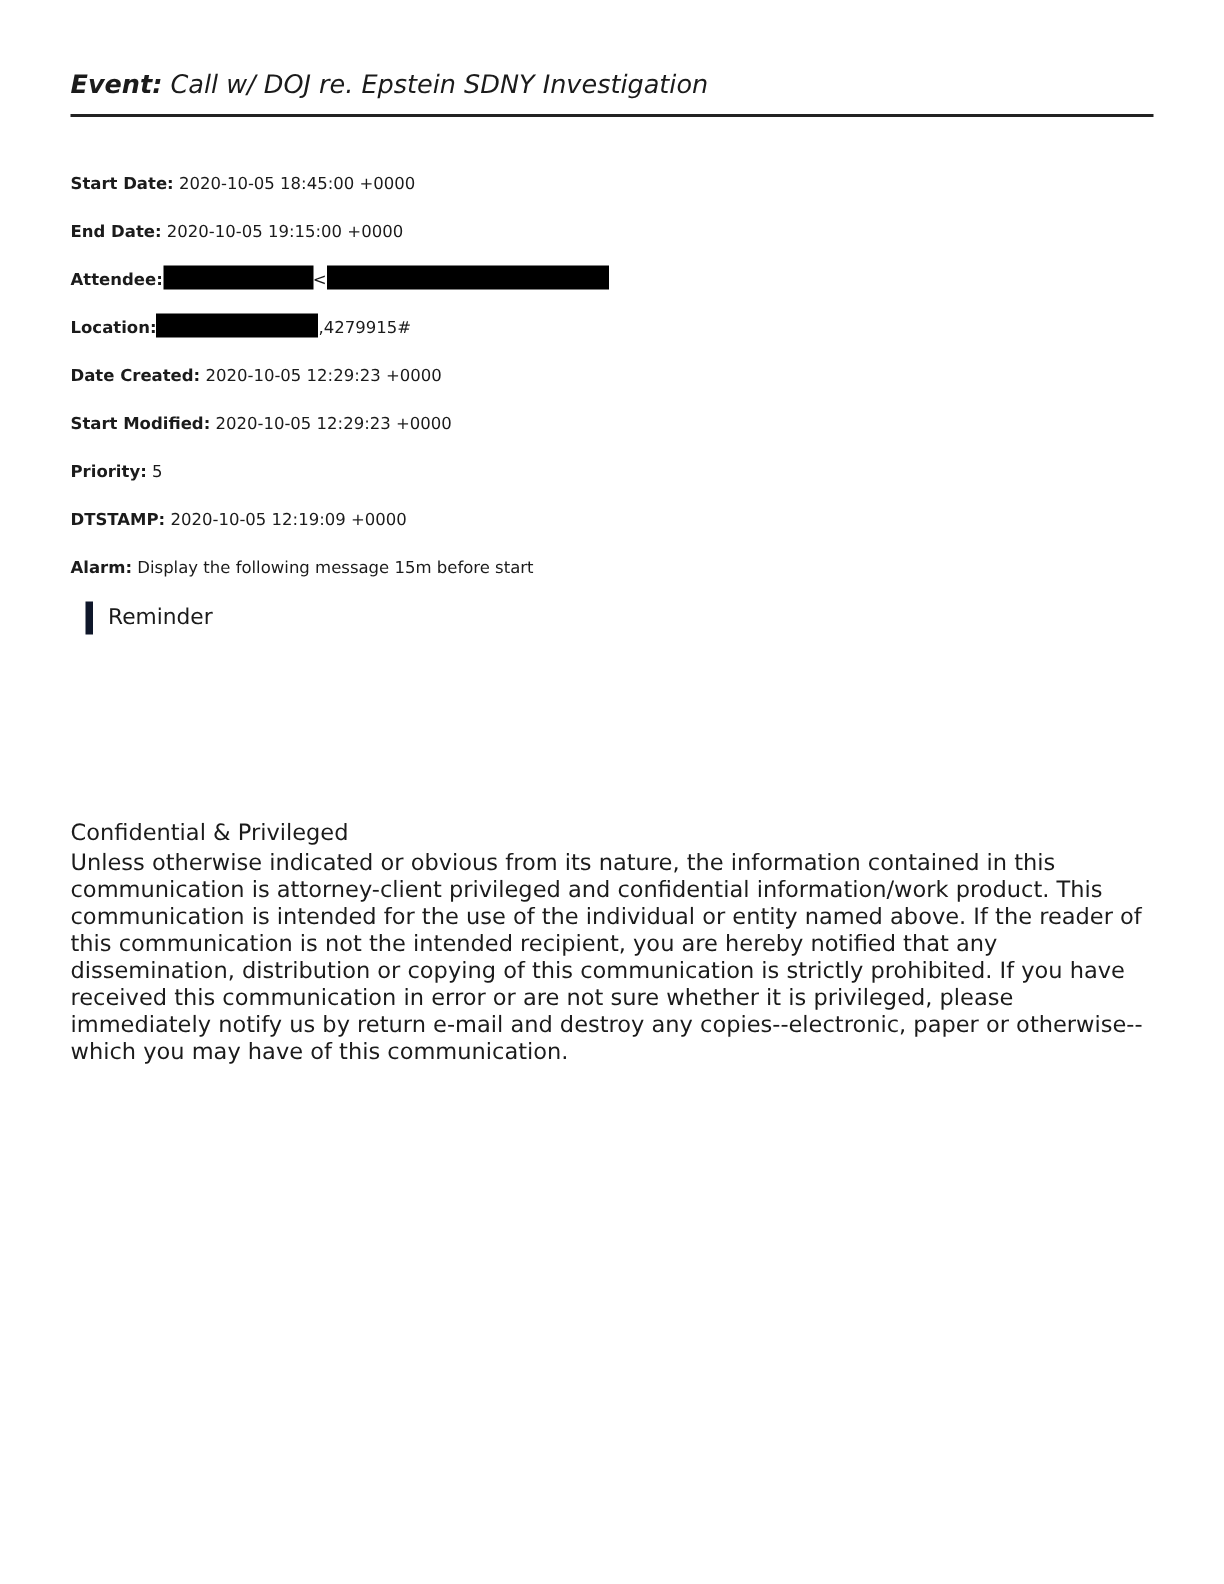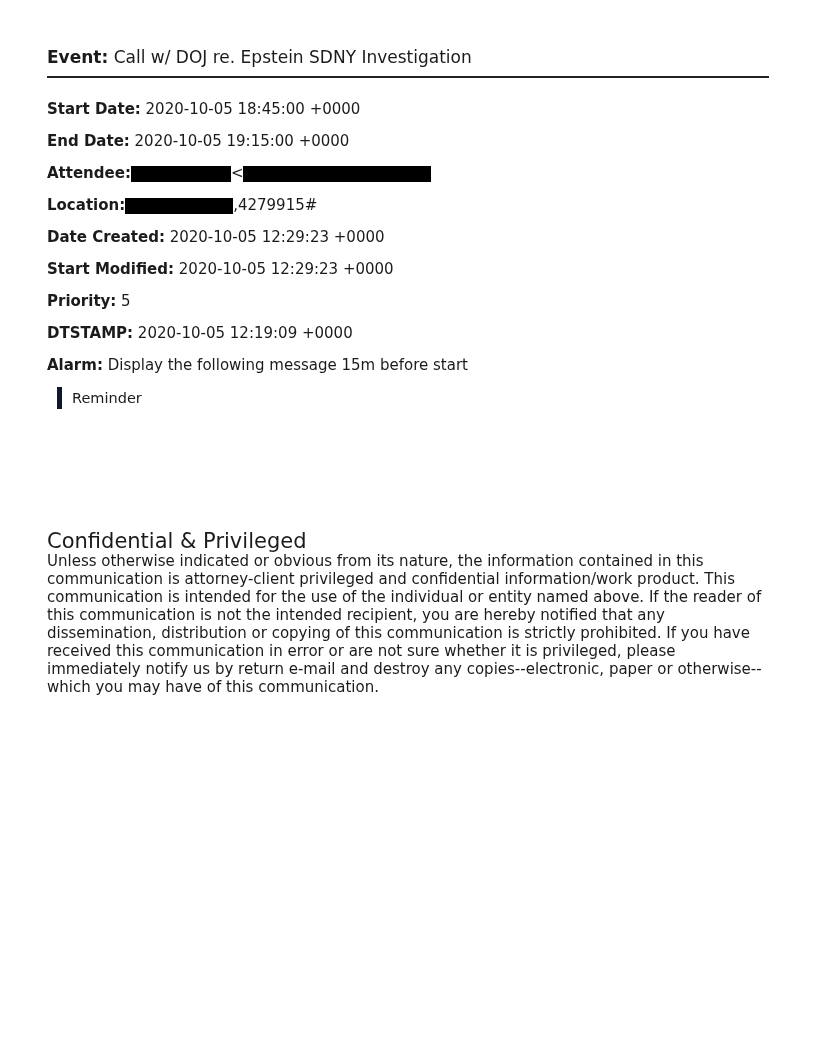--- a/index.html
+++ b/index.html
@@ -11,26 +11,27 @@
     color: #1b1b1b;
     overflow: hidden;
   }
   .page { padding: 46px 47px 0 47px; }
 
   .title-row {
     font-size: 17px;
     line-height: 22px;
     padding-bottom: 8px;
     border-bottom: 2px solid #222;
-    margin-bottom: 21px;
+    margin-bottom: 35px;
+    font-style: italic;
   }
   .title-row .lbl { font-weight: bold; }
 
   .field {
-    font-size: 15px;
+    font-size: 11px;
     line-height: 20px;
     margin-bottom: 12px;
   }
   .field .lbl { font-weight: bold; }
 
   .red {
     display: inline-block;
     background: #000;
     height: 16px;
     vertical-align: text-bottom;
@@ -51,21 +52,21 @@
   .quote {
     margin: 0 0 12px 10px;
     border-left: 5px solid #0f172a;
     padding-left: 10px;
     font-size: 14.5px;
     line-height: 22px;
   }
 
   .footer { margin-top: 121px; max-width: 724px; }
   .footer-heading {
-    font-size: 21px;
+    font-size: 15px;
     line-height: 22px;
   }
   .footer-body {
     font-size: 15px;
     line-height: 18px;
   }
 </style>
 </head>
 <body>
 

